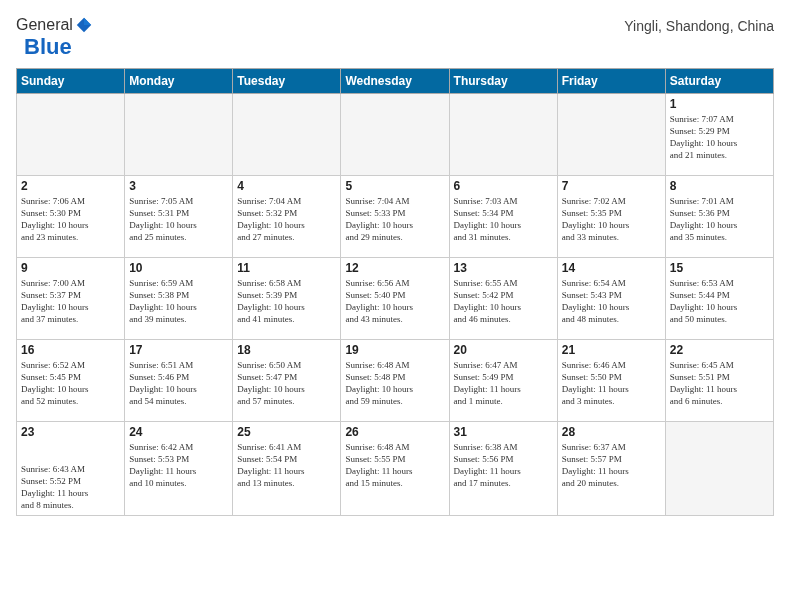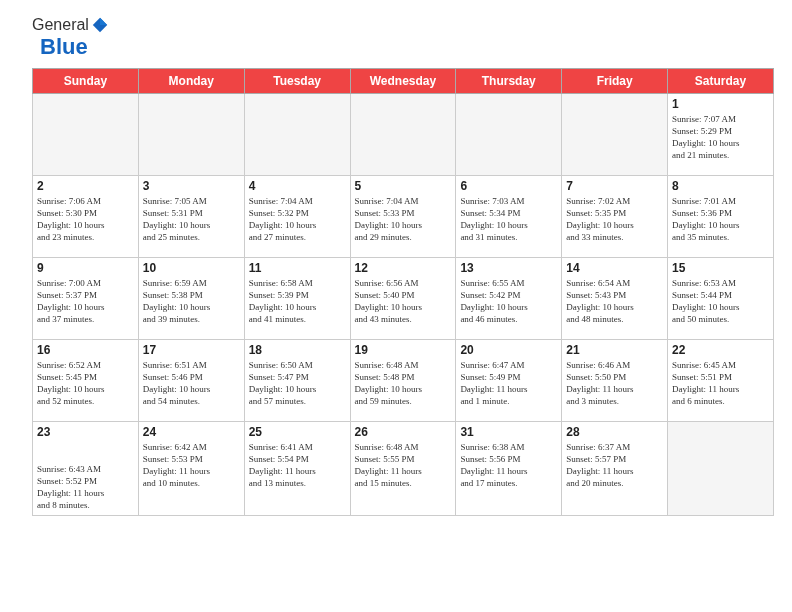--- a/index.html
+++ b/index.html
@@ -6,21 +6,21 @@
     body {
       font-family: Arial, sans-serif;
       background: #fff;
       width: 792px;
       height: 612px;
       overflow: hidden;
     }
     .page {
       width: 792px;
       height: 612px;
-      padding: 16px 18px 10px 32px;
+      padding: 16px 18px 10px 16px;
       background: #fff;
     }
     .header {
       display: flex;
       justify-content: space-between;
       align-items: flex-start;
       margin-bottom: 8px;
     }
     .logo {
       display: flex;
@@ -48,26 +48,26 @@
       font-size: 14px;
       color: #444;
       margin-top: 2px;
     }
     .calendar {
       width: 100%;
       border-collapse: collapse;
       table-layout: fixed;
     }
     .calendar th {
-      background: #ef4444;
+      background: #0369a1;
       color: #fff;
       font-size: 12px;
       font-weight: bold;
       padding: 5px 4px;
-      text-align: center;
+      text-align: left;
       border: 1px solid #aaa;
     }
     .calendar td {
       border: 1px solid #ccc;
       vertical-align: top;
       padding: 3px 4px;
       font-size: 9.5px;
       color: #333;
       height: 82px;
       background: #fff;
@@ -103,20 +103,21 @@
       <div class="logo-row">
         <span class="logo-general">General</span>
         <svg class="logo-icon" viewBox="0 0 20 20">
           <polygon points="10,2 18,10 10,18 2,10" fill="#1565c0"></polygon>
           <polygon points="10,2 18,10 10,10" fill="#1976d2"></polygon>
         </svg>
       </div>
       <span class="logo-blue" style="font-size:22px;font-weight:bold;color:#1565c0;">Blue</span>
     </div>
     <div class="title-block">
+      <div class="subtitle">Yingli, Shandong, China</div>
     </div>
   </div>
 
   <table class="calendar">
     <thead>
       <tr>
       <th>Sunday</th>
           <th>Monday</th>
           <th>Tuesday</th>
           <th>Wednesday</th>

